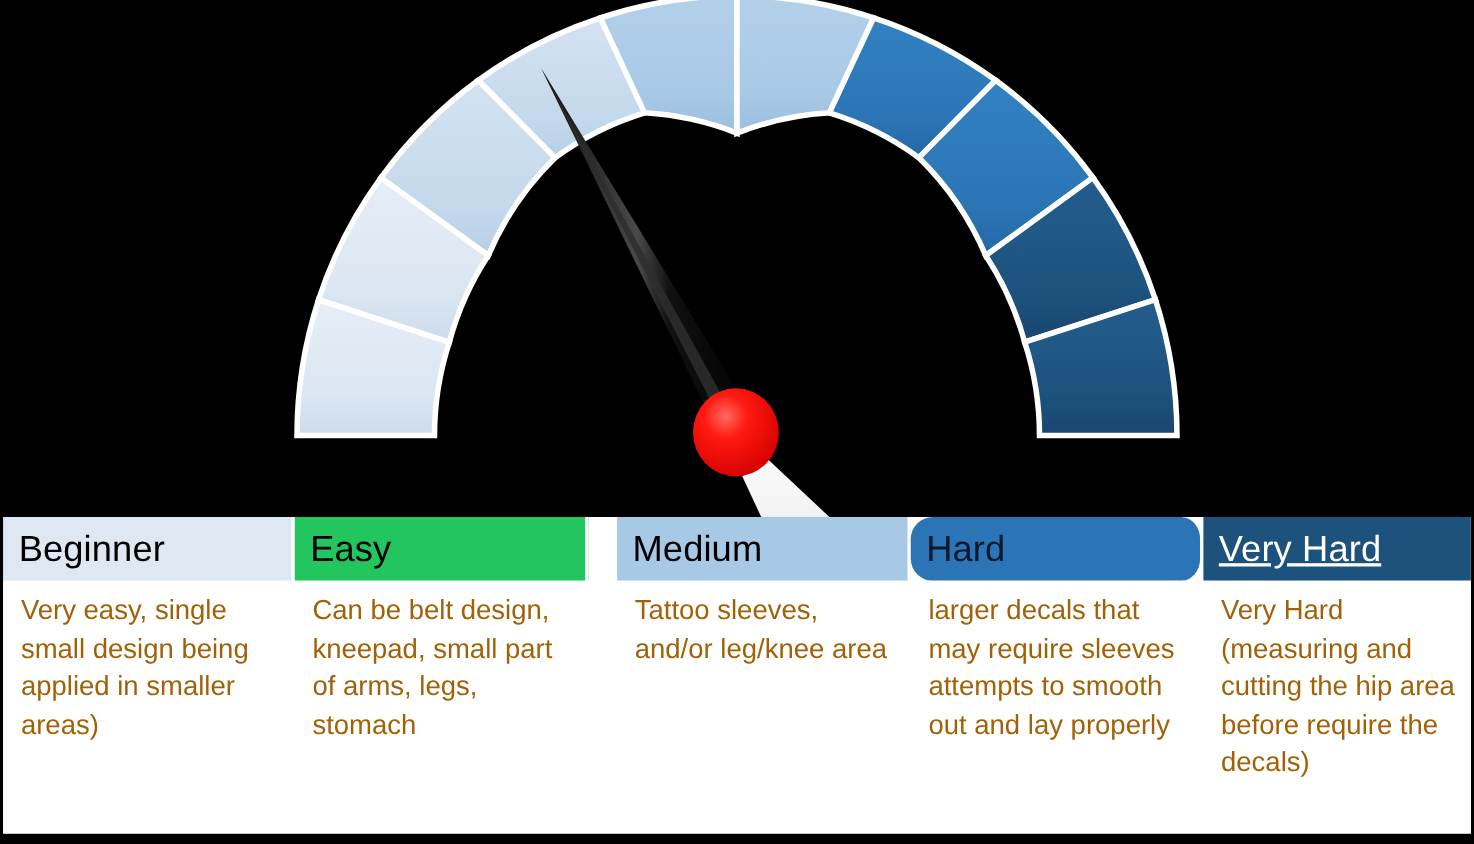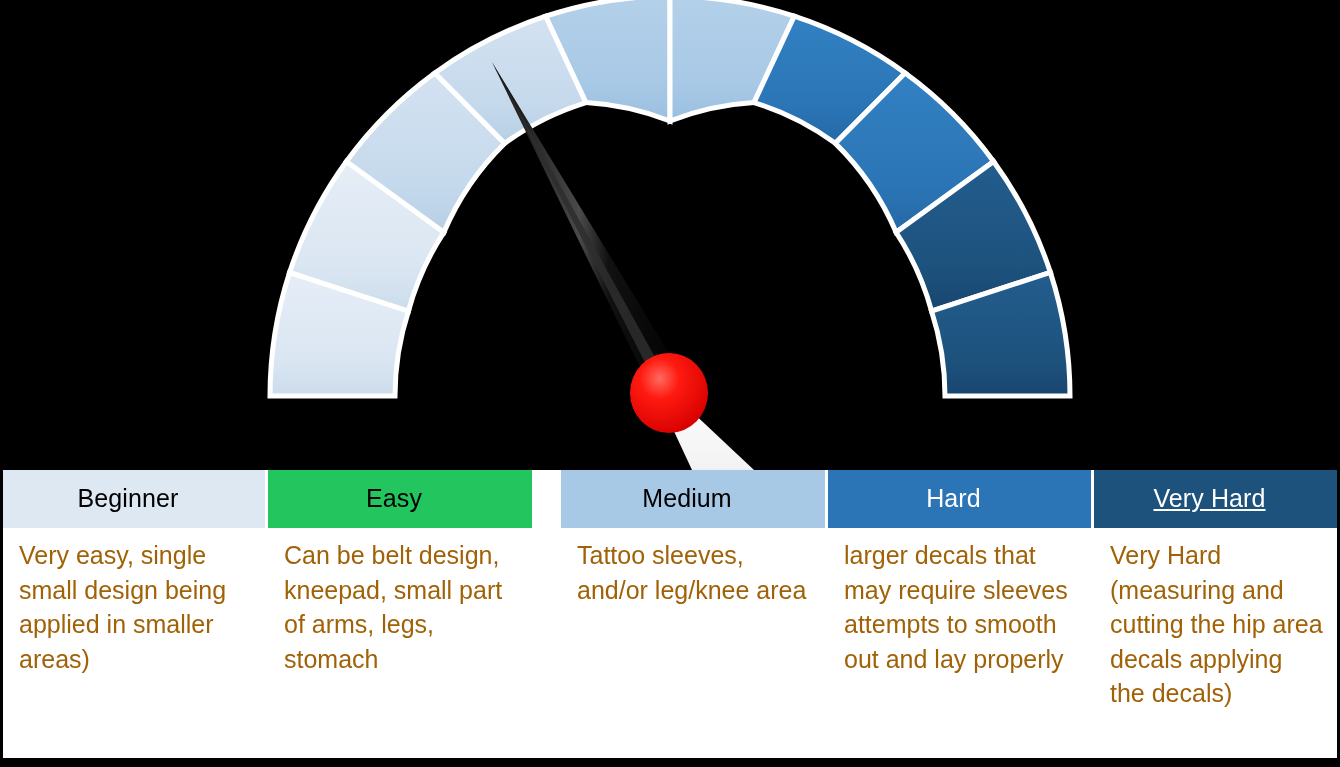--- a/index.html
+++ b/index.html
@@ -59,27 +59,26 @@
   #table-body-row {
     display: flex;
     flex: 1 1 auto;
     background: #ffffff;
   }
   .hcell {
     box-sizing: border-box;
     display: flex;
     align-items: center;
     padding: 0 26px 0 14px;
-    font-size: 25px;
+    font-size: 33px;
     line-height: 1.1;
     letter-spacing: 0.1px;
     border-right: 3px solid #ffffff;
     overflow: hidden;
     white-space: nowrap;
-    justify-content: center;
   }
   .hcell:last-child { border-right: none; text-decoration: underline; }
 
   .bcell {
     box-sizing: border-box;
     padding: 10px 14px 8px 16px;
     font-size: 25px;
     line-height: 1.38;
     color: #a16207;
     background: #ffffff;
@@ -200,32 +199,32 @@
     <div id="table-header-row">
       <div class="hcell col-0" style="background:#dde8f3;color:#000000;">
         <span>Beginner</span>
       </div>
       <div class="hcell col-1" style="background:#22c55e;color:#000000;">
         <span>Easy</span>
       </div>
       <div class="hcell col-2" style="background:#a8c9e6;color:#000000;">
         <span>Medium</span>
       </div>
-      <div class="hcell col-3" style="background:#2b75b6;color:#ffffff;">
+      <div class="hcell col-3" style="background:#2b75b6;color:#0f172a;border-radius:20px;">
         <span>Hard</span>
       </div>
       <div class="hcell col-4" style="background:#1d527d;color:#ffffff;">
         <span>Very Hard</span>
       </div>
     </div>
 
     <div id="table-body-row">
       <div class="bcell col-0">Very easy, single small design being applied in smaller areas)</div>
       <div class="bcell col-1">Can be belt design, kneepad, small part of arms, legs, stomach</div>
       <div class="bcell col-2">Tattoo sleeves, and/or leg/knee area</div>
       <div class="bcell col-3">larger decals that may require sleeves attempts to smooth out and lay properly</div>
-      <div class="bcell col-4">Very Hard (measuring and cutting the hip area decals applying the decals)</div>
+      <div class="bcell col-4">Very Hard (measuring and cutting the hip area before require the decals)</div>
     </div>
 
   </div>
 
   <div id="bottom-strip"></div>
 </div>
 
 </body></html>

